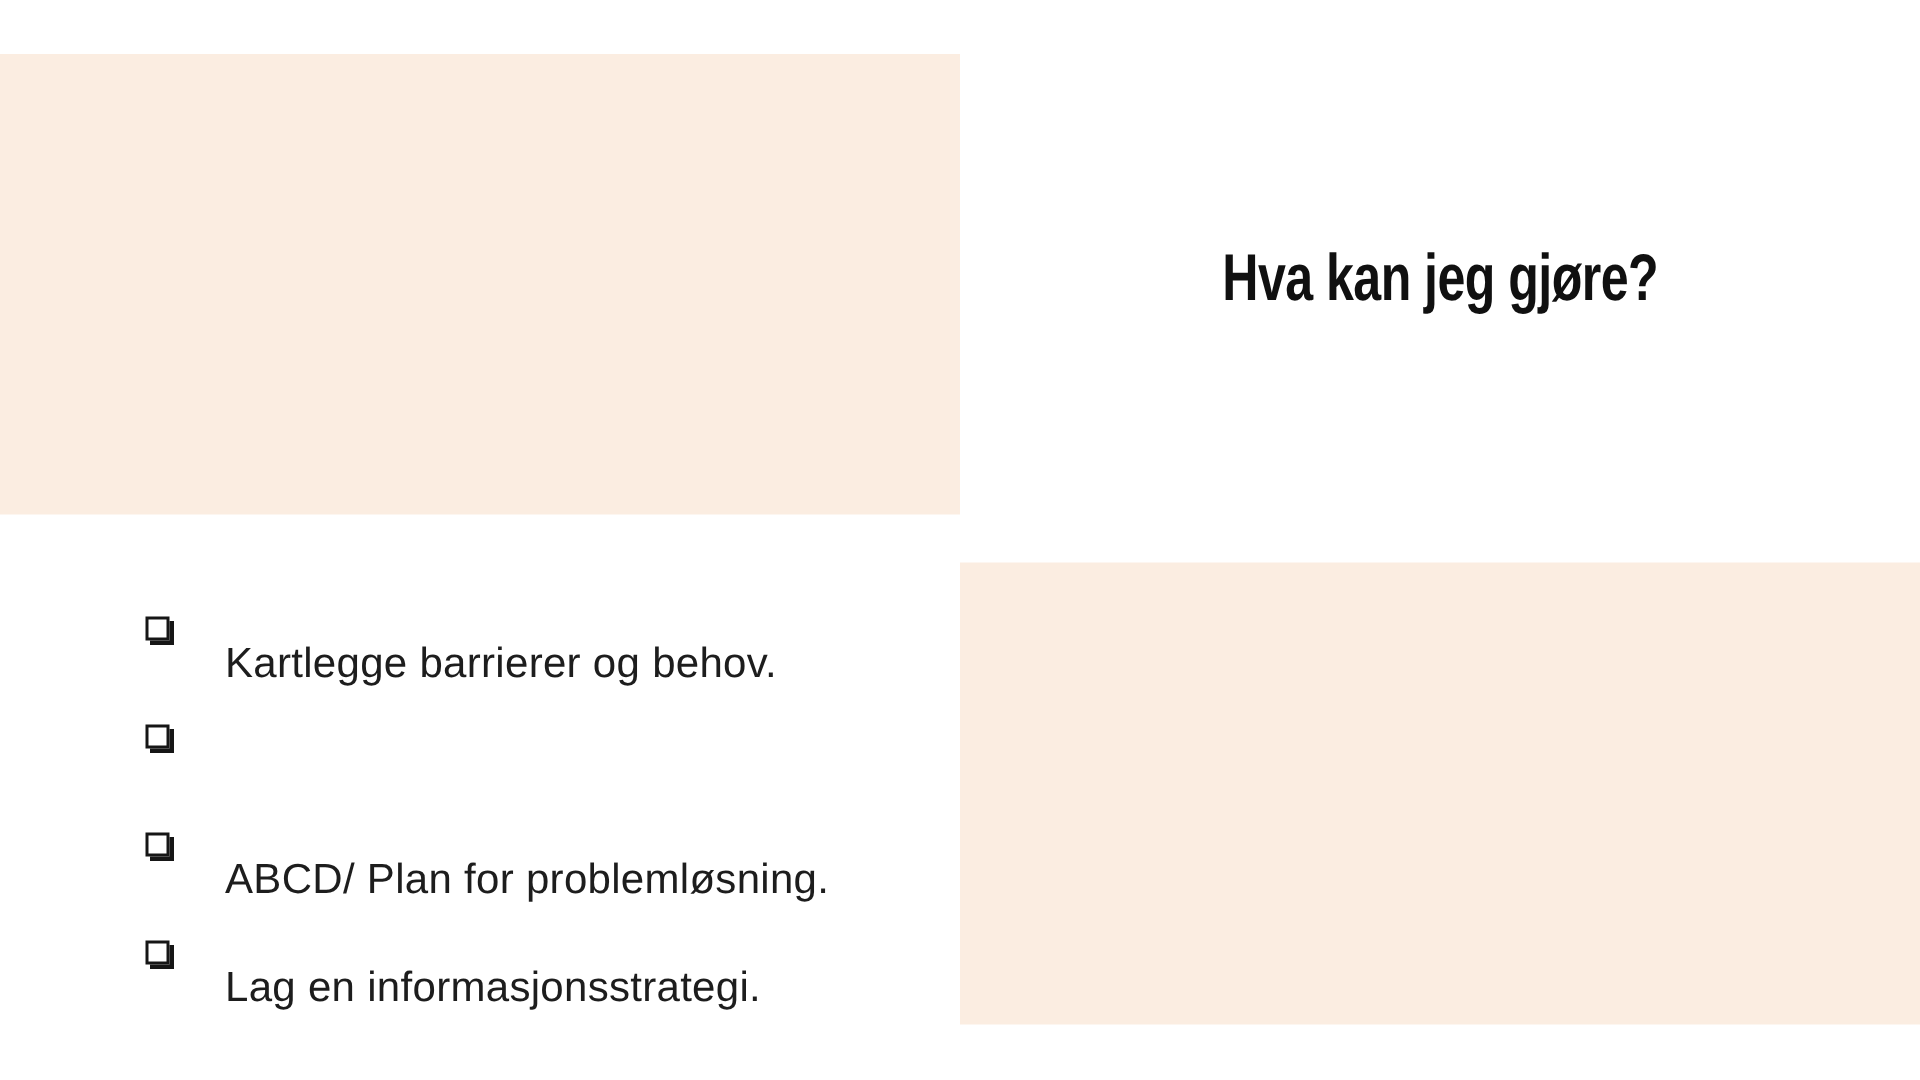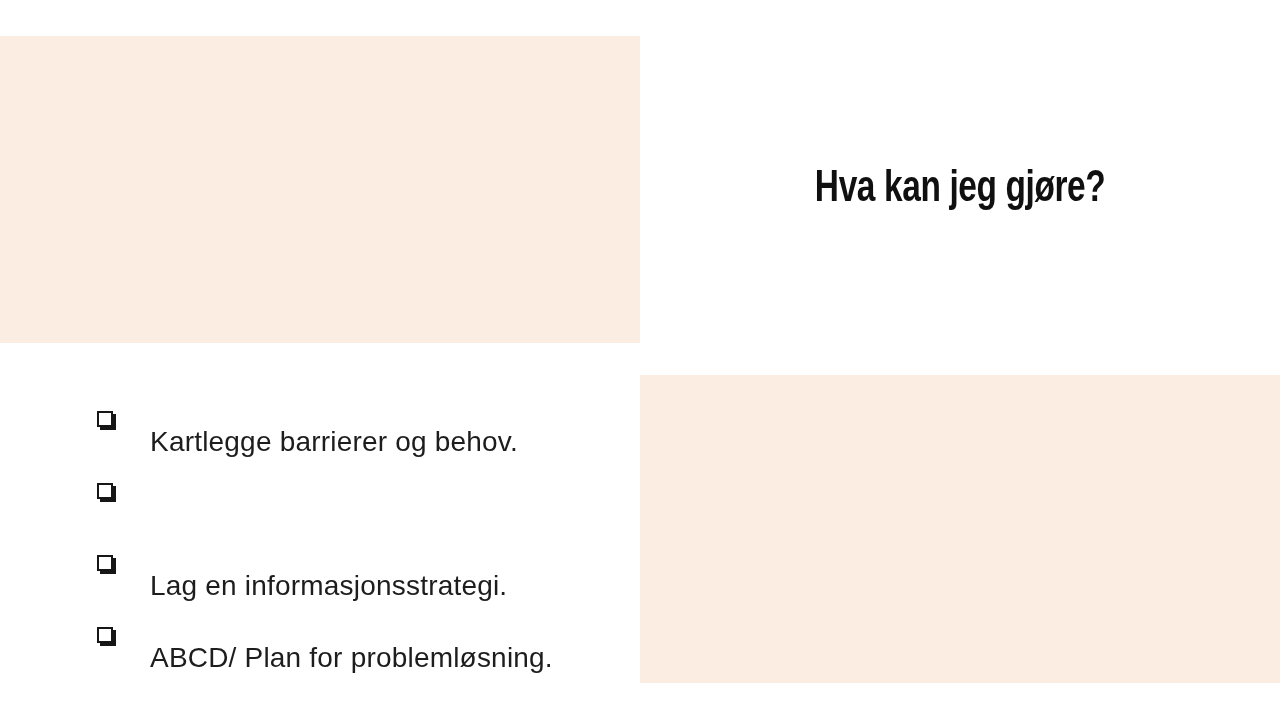--- a/index.html
+++ b/index.html
@@ -103,21 +103,21 @@
   <ul class="bullet-list">
     <li class="bullet-item">
       <span class="checkbox-bullet"></span>
       <span class="bullet-label">Kartlegge barrierer og behov.</span>
     </li>
     <li class="bullet-item">
       <span class="checkbox-bullet"></span>
     </li>
     <li class="bullet-item">
       <span class="checkbox-bullet"></span>
-      <span class="bullet-label">Lag en informasjonsstrategi.</span>
+      <span class="bullet-label">ABCD/ Plan for problemløsning.</span>
     </li>
     <li class="bullet-item">
       <span class="checkbox-bullet"></span>
-      <span class="bullet-label">ABCD/ Plan for problemløsning.</span>
+      <span class="bullet-label">Lag en informasjonsstrategi.</span>
     </li>
   </ul>
 
 </div>
 
 </body></html>

